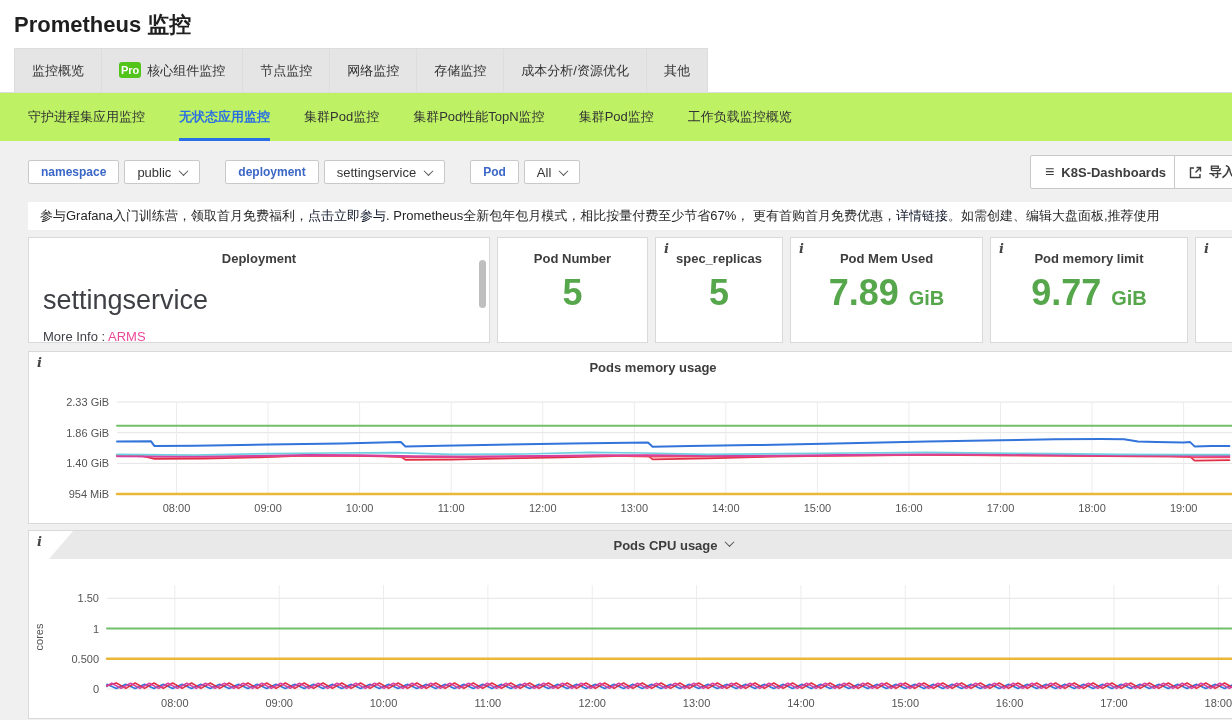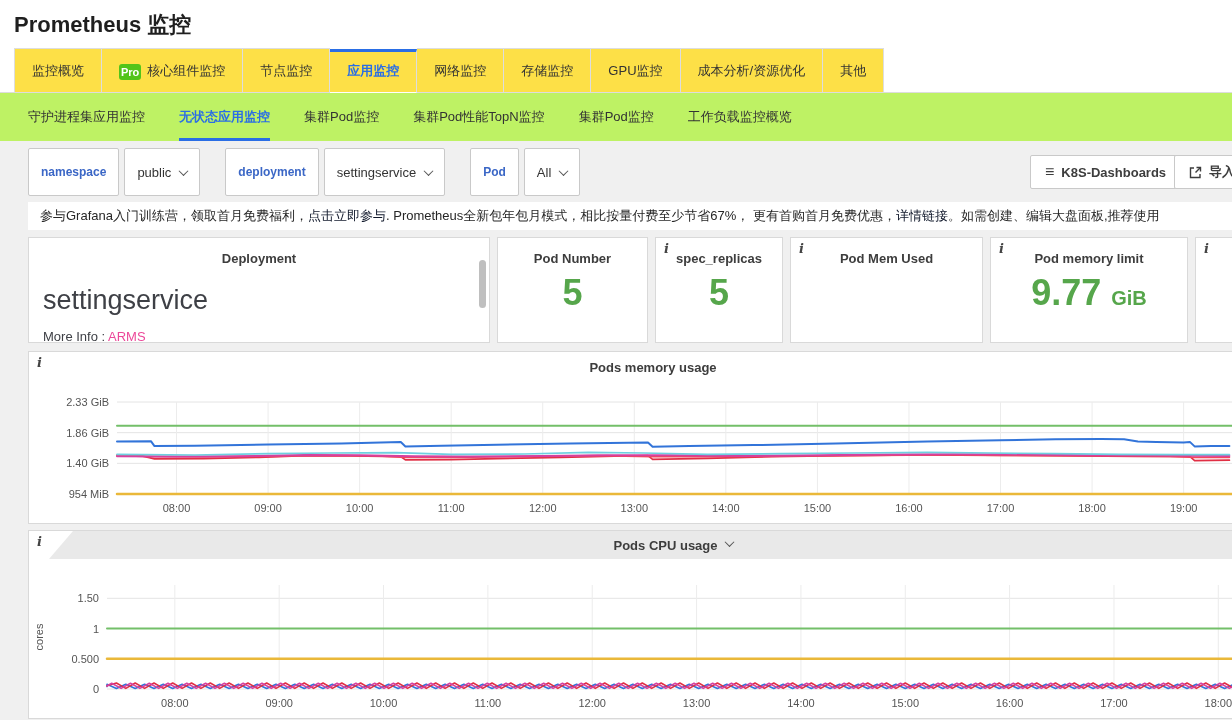--- a/index.html
+++ b/index.html
@@ -3,37 +3,37 @@
 <meta charset="utf-8">
 <style>
   * { box-sizing: border-box; margin: 0; padding: 0; }
   html,body { width:1232px; height:720px; overflow:hidden; background:#fff;
     font-family:"Liberation Sans", sans-serif; color:#333; }
 
   .page-title { margin:10px 0 0 14px; font-size:22px; font-weight:bold; color:#1f1f1f; height:30px; }
 
   
   .tabs1 { display:flex; margin-top:8px; padding-left:14px; border-bottom:1px solid #ddd; align-items:flex-end; }
-  .tab1 { background:#fde047; border:1px solid #ddd; border-left:none; padding:13px 17px 12px;
-    font-size:13px; color:#333; margin-bottom:-1px; white-space:nowrap; cursor:pointer; display:flex; align-items:flex-end; gap:6px;}
+  .tab1 { background:#e5e5e5; border:1px solid #ddd; border-left:none; padding:13px 17px 12px;
+    font-size:13px; color:#333; margin-bottom:-1px; white-space:nowrap; cursor:pointer; display:flex; align-items:flex-start; gap:6px;}
   .tab1:first-child { border-left:1px solid #ddd; }
   .tab1.active { color:#2a6ee5; font-weight:bold; border-top:3px solid #2a6ee5; padding-top:10px; border-bottom:1px solid #fff; }
   .pro-badge { background:#52c41a; color:#fff; font-size:11px; font-weight:bold; border-radius:3px; padding:1px 2px; line-height:14px; }
 
   
   .tabs2 { display:flex; gap:34px; padding-left:28px; background:#bef264; }
   .tab2 { padding:15px 0 12px; font-size:13px; color:#333; border-bottom:3px solid transparent; cursor:pointer; white-space:nowrap;}
   .tab2.active { color:#2a6ee5; font-weight:bold; border-bottom:3px solid #2a6ee5; }
 
   
   .content { background:#f0f0f0; width:1320px; height:582px; padding:14px 0 0 28px; position:relative; }
 
   .filter-bar { position:relative; display:flex; align-items:center; height:34px; width:1290px; }
   .fgroup { display:flex; gap:5px; margin-right:25px; }
-  .fbox { background:#fff; border:1px solid #c9c9c9; border-radius:2px; height:48px;
+  .fbox { background:#fff; border:1px solid #c9c9c9; border-radius:2px; height:24px;
     display:flex; align-items:center; padding:0 12px; font-size:13px; gap:9px; cursor:pointer;}
   .fbox.flabel { color:#3b67c6; font-size:12px; font-weight:bold; cursor:default; }
   .chev { width:7px; height:7px; border-right:1.6px solid #555; border-bottom:1.6px solid #555;
     transform:rotate(45deg) translate(-1px,-1px); display:inline-block; }
   .btn { position:absolute; top:0; background:#fff; border:1px solid #c9c9c9; border-radius:2px; height:34px;
     display:flex; align-items:center; gap:7px; padding:0 14px; font-size:13px; font-weight:bold; color:#3d3d3d; cursor:pointer; white-space:nowrap;}
   .btn .ham { font-size:16px; font-weight:normal; }
   #btn-dashboards { left:1002px; }
   #btn-import { left:1146px; width:120px; }
 
@@ -77,31 +77,25 @@
     <div class="tab1">
       <span>监控概览</span>
     </div>
     <div class="tab1">
       <span class="pro-badge">Pro</span>
       <span>核心组件监控</span>
     </div>
     <div class="tab1">
       <span>节点监控</span>
     </div>
-    <div class="tab1 active">
-      <span>应用监控</span>
-    </div>
     <div class="tab1">
       <span>网络监控</span>
     </div>
     <div class="tab1">
       <span>存储监控</span>
-    </div>
-    <div class="tab1">
-      <span>GPU监控</span>
     </div>
     <div class="tab1">
       <span>成本分析/资源优化</span>
     </div>
     <div class="tab1">
       <span>其他</span>
     </div>
   </div>
 
 <div class="tabs2" id="tabs2">
@@ -171,20 +165,21 @@
         <div class="stat-value">5</div>
       </div>
       <div class="stat" style="width: 128px;">
         <span class="info-i">i</span>
         <div class="stat-title">spec_replicas</div>
         <div class="stat-value">5</div>
       </div>
       <div class="stat" style="width: 193px;">
         <span class="info-i">i</span>
         <div class="stat-title">Pod Mem Used</div>
+        <div class="stat-value">7.89 <span class="unit">GiB</span></div>
       </div>
       <div class="stat" style="width: 198px;">
         <span class="info-i">i</span>
         <div class="stat-title">Pod memory limit</div>
         <div class="stat-value">9.77 <span class="unit">GiB</span></div>
       </div>
       <div class="stat" style="width: 112px;">
         <span class="info-i">i</span>
       </div>
     </div>

